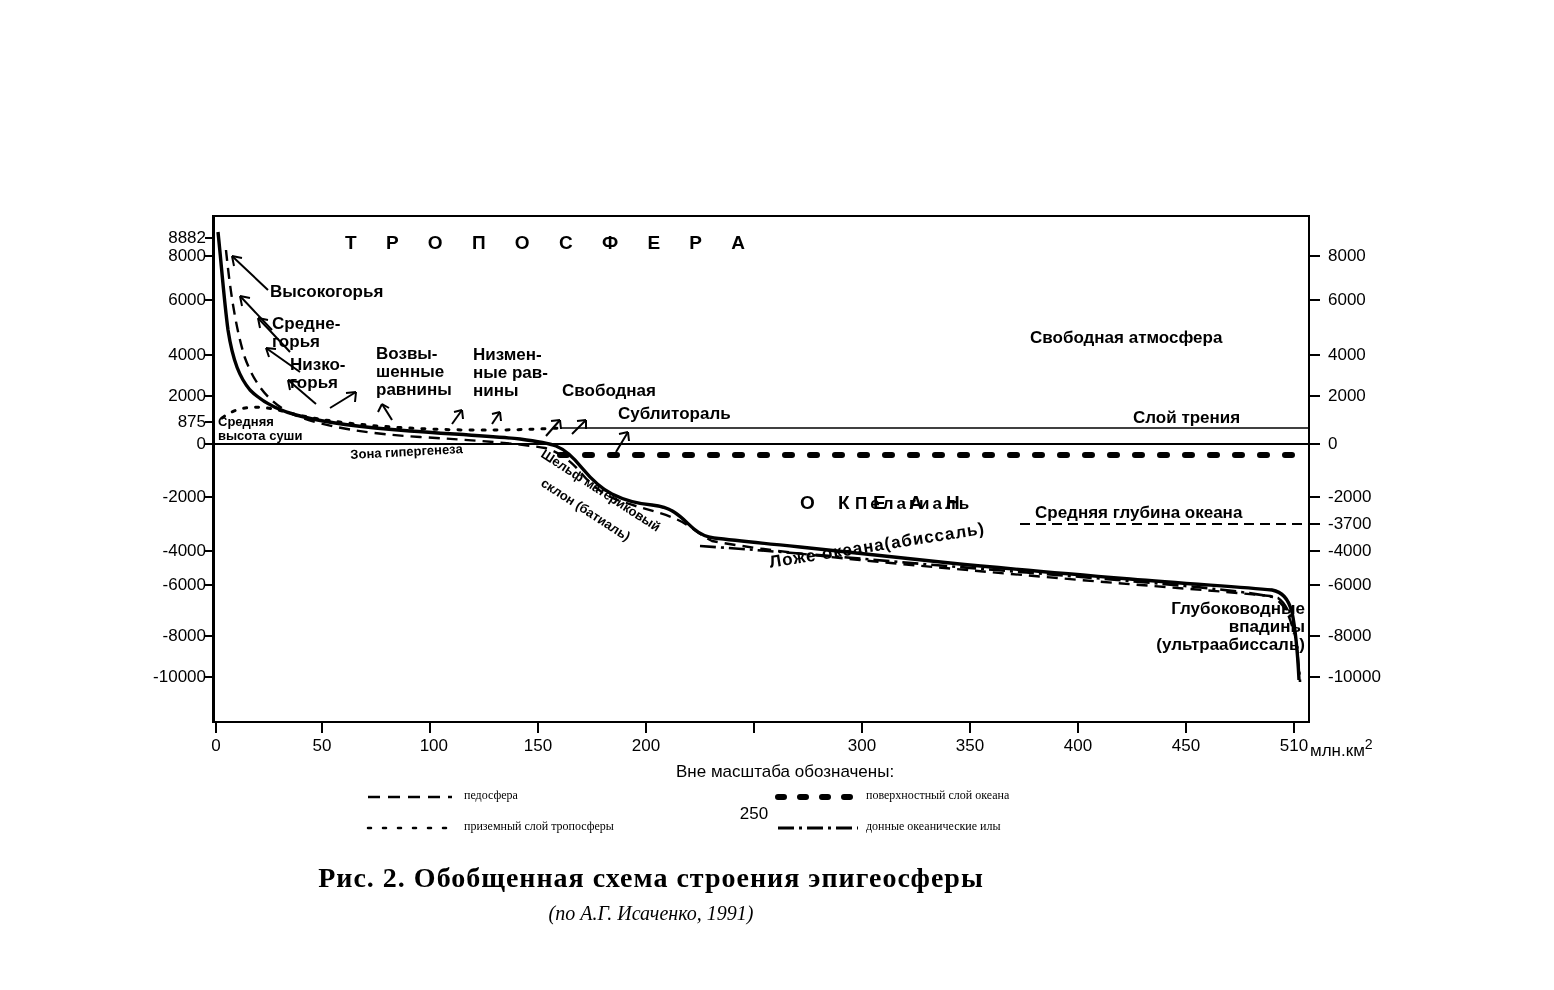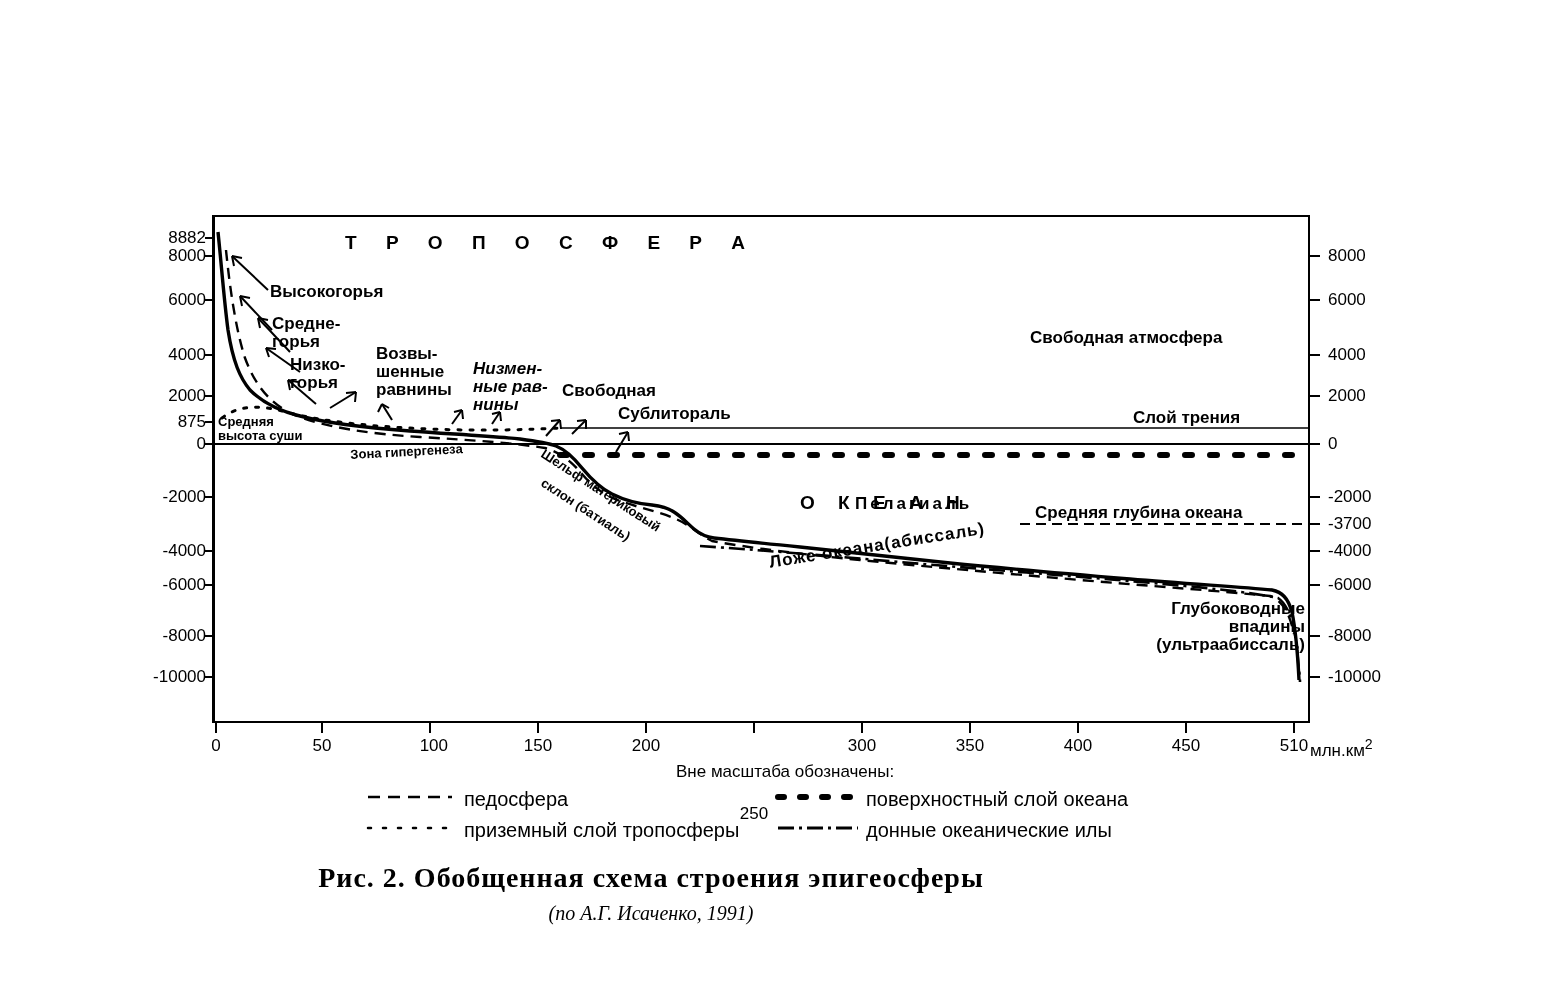--- a/index.html
+++ b/index.html
@@ -9,21 +9,21 @@
   svg.curve-layer{position:absolute;left:0;top:0;width:1554px;height:990px;pointer-events:none;}
   .lbl{position:absolute;white-space:pre;}
   .axis-num{font-size:17px;font-family:"Liberation Sans",sans-serif;text-align:right;}
   .axis-num-r{font-size:17px;font-family:"Liberation Sans",sans-serif;text-align:left;}
   .xtick{font-size:17px;text-align:center;width:60px;}
   .spaced{letter-spacing:12px;font-size:19px;font-weight:bold;}
   .spaced2{letter-spacing:9px;font-size:19px;font-weight:bold;margin-top:34px;}
   .anno{font-size:17px;font-weight:bold;line-height:1.05;}
   .anno-sm{font-size:13px;font-weight:bold;line-height:1.05;}
   .rot{transform-origin:0 0;}
-  .legend{position:absolute;font-size:20px;}
+  .legend{position:absolute;font-size:12px;font-family:Liberation Serif, serif;}
   .caption{position:absolute;text-align:center;width:1302px;font-family:"Liberation Serif",serif;}
   .cap1{font-size:28px;font-weight:bold;letter-spacing:1px;}
   .cap2{font-size:20px;font-style:italic;}
 </style>
 </head>
 <body>
 
 <div id="stage">
 
   <div class="plot-frame"></div>
@@ -180,21 +180,21 @@
   <div class="lbl anno" style="left: 1035px; top: 504px; white-space: pre-line;">Средняя глубина океана</div>
 
   <div class="lbl anno" style="left: 270px; top: 283px; white-space: pre-line;">Высокогорья</div>
   <div class="lbl anno" style="left: 272px; top: 315px; white-space: pre-line;">Средне-
 горья</div>
   <div class="lbl anno" style="left: 290px; top: 356px; white-space: pre-line;">Низко-
 горья</div>
   <div class="lbl anno" style="left: 376px; top: 345px; white-space: pre-line;">Возвы-
 шенные
 равнины</div>
-  <div class="lbl anno" style="left: 473px; top: 360px; white-space: pre-line; font-style: italic;">Низмен-
+  <div class="lbl anno" style="left: 473px; top: 346px; white-space: pre-line;">Низмен-
 ные рав-
 нины</div>
   <div class="lbl anno" style="left: 562px; top: 382px; white-space: pre-line;">Свободная</div>
   <div class="lbl anno" style="left: 618px; top: 405px; white-space: pre-line;">Сублитораль</div>
   <div class="lbl anno-sm" style="left: 218px; top: 415px; white-space: pre-line;">Средняя
 высота суши</div>
 
   <div class="lbl anno-sm rot" style="left: 350px; top: 448px; transform: rotate(-3deg); white-space: pre-line;">Зона гипергенеза</div>
   <div class="lbl anno-sm rot" style="left: 546px; top: 447px; transform: rotate(33deg); white-space: pre-line;">Шельф материковый</div>
   <div class="lbl anno-sm rot" style="left: 546px; top: 476px; transform: rotate(33deg); white-space: pre-line;">склон (батиаль)</div>

